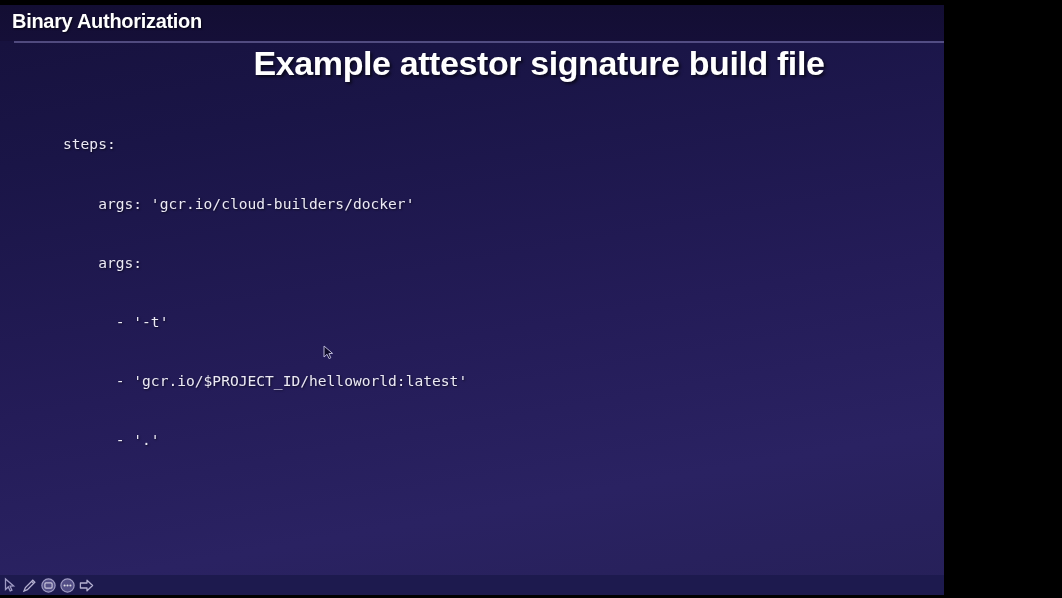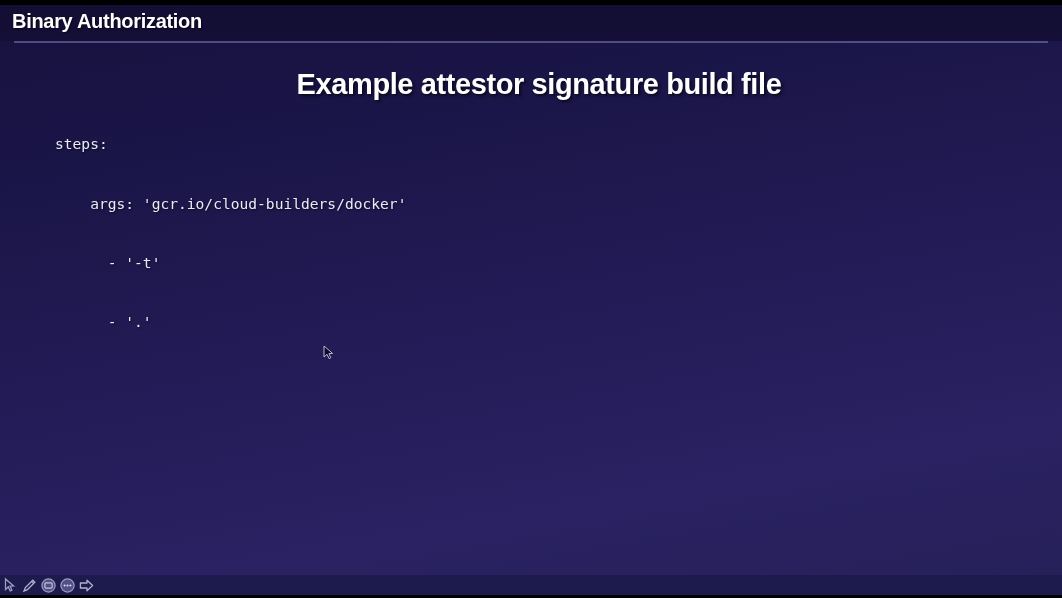--- a/index.html
+++ b/index.html
@@ -9,21 +9,21 @@
   }
   body {
     width: 1062px;
     height: 598px;
     overflow: hidden;
     font-family: "Liberation Sans", sans-serif;
   }
 
   #slide {
     position: relative;
-    width: 1062px;
+    width: 944px;
     height: 598px;
     overflow: hidden;
     background: linear-gradient(170deg, #16113c 0%, #1a1547 22%, #241c58 55%, #2a2262 78%, #262058 100%);
   }
 
   
   .letterbox-top {
     position: absolute;
     left: 0; top: 0;
     width: 1062px;
@@ -57,26 +57,26 @@
     top: 41px;
     width: 1034px;
     height: 2px;
     background: rgba(150,145,205,0.45);
   }
 
   
   .slide-title {
     position: absolute;
     left: 0;
-    top: 68px;
+    top: 44px;
     width: 1062px;
     text-align: center;
     padding-left: 16px;
     box-sizing: border-box;
-    font-size: 29px;
+    font-size: 34px;
     font-weight: bold;
     letter-spacing: -0.4px;
     color: #ffffff;
     text-shadow: 2px 2px 3px rgba(0,0,0,0.6);
     white-space: nowrap;
   }
 
   
   .code-block {
     position: absolute;
@@ -87,20 +87,21 @@
     font-size: 14.6px;
     line-height: 19.7px;
     color: #eceaf5;
     text-shadow: 1px 1px 2px rgba(0,0,0,0.55);
     white-space: pre;
     letter-spacing: 0px;
   }
   .code-line {
     white-space: pre;
     min-height: 19.7px;
+    margin-left: 8px;
   }
 
   
   .mouse-cursor {
     position: absolute;
     left: 323px;
     top: 345px;
     width: 12px;
     height: 16px;
     pointer-events: none;
@@ -147,21 +148,23 @@
   <div class="header-band">
     <div class="header-title">Binary Authorization</div>
   </div>
   <div class="header-rule"></div>
 
   <div class="slide-title">Example attestor signature build file</div>
 
   <div class="code-block">
     <div class="code-line">steps:</div>
     <div class="code-line">    args: 'gcr.io/cloud-builders/docker'</div>
+    <div class="code-line">    args:</div>
     <div class="code-line">      - '-t'</div>
+    <div class="code-line">      - 'gcr.io/$PROJECT_ID/helloworld:latest'</div>
     <div class="code-line">      - '.'</div>
     
     
     
     
     
     
     
     
     

